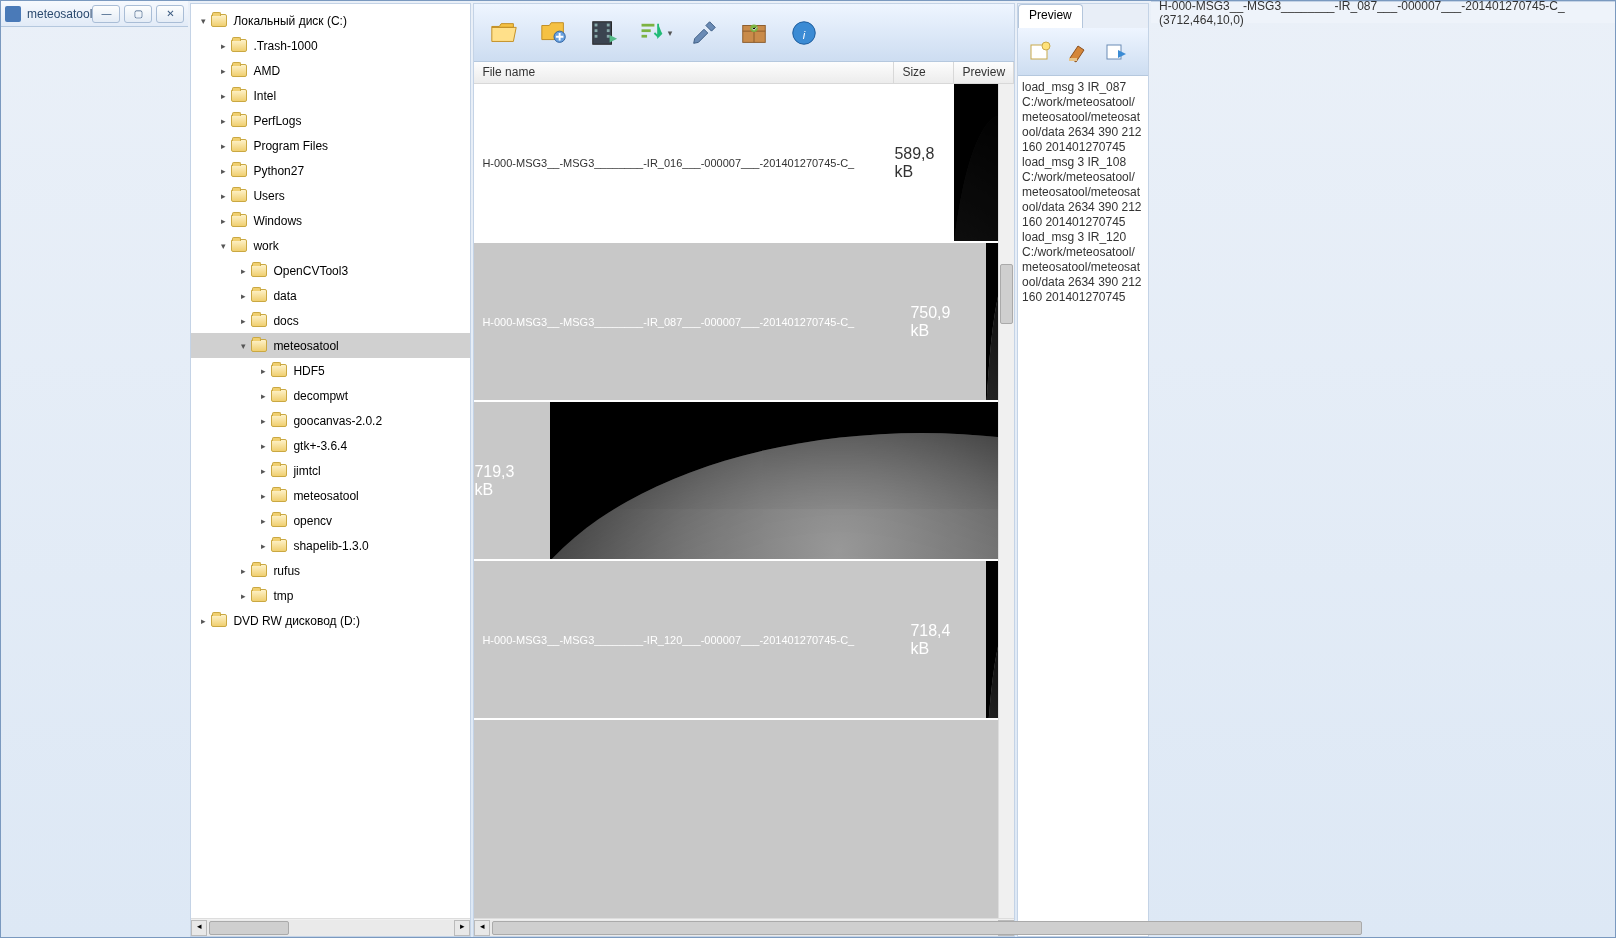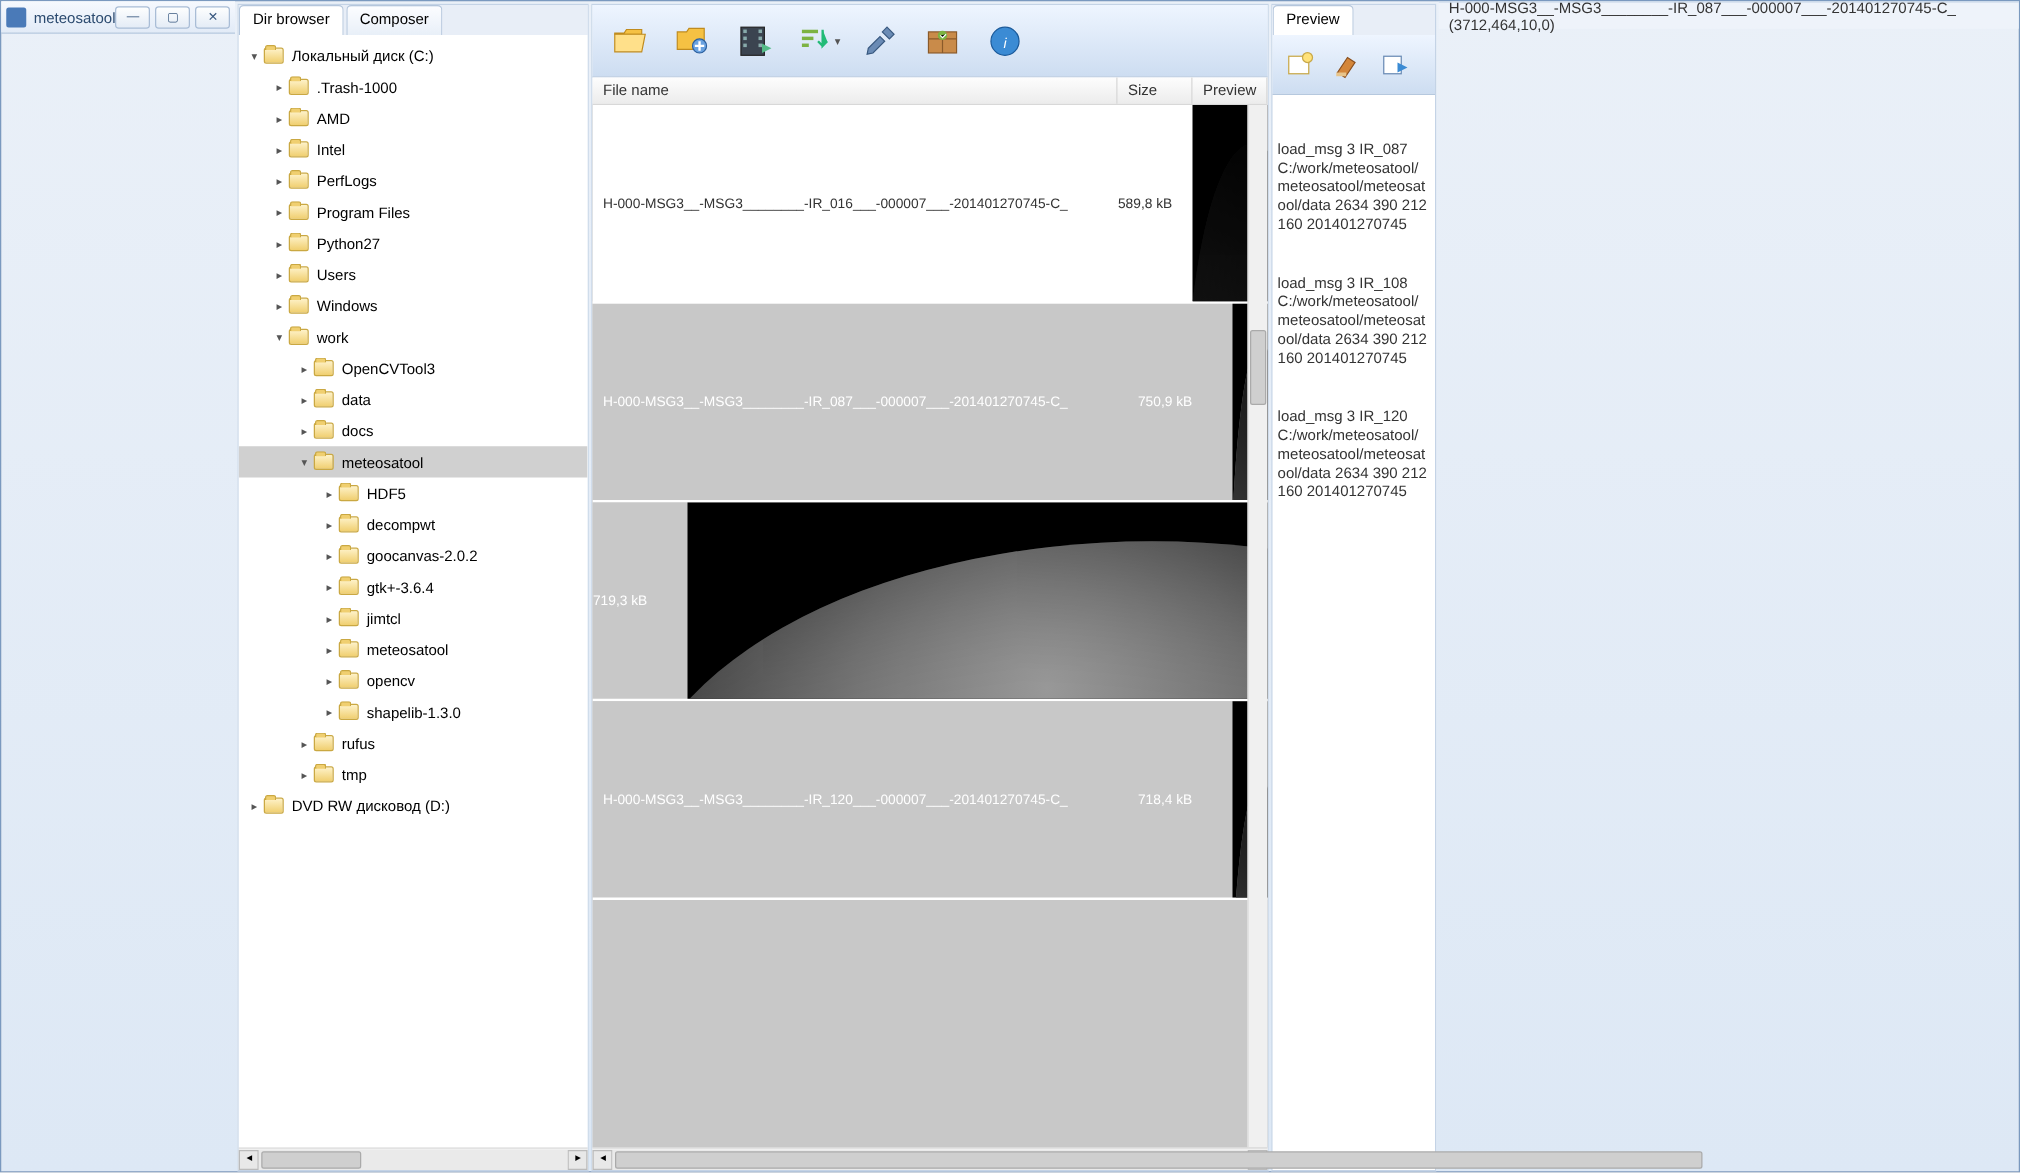--- a/index.html
+++ b/index.html
@@ -96,21 +96,21 @@
 .lh-cell { padding:3px 8px; border-right:1px solid #d8d8d8; color:#333; }
 .lh-file { width:420px; } .lh-size { width:60px; } .lh-prev { flex:1; }
 
 .list-body { flex:1; overflow:hidden; background:#c8c8c8; position:relative; }
 .list-row {
   display:flex; height:159px; border-bottom:2px solid #fff;
 }
 .list-row.first { background:#fff; }
 .list-row.selected { background:#c8c8c8;gap:16px; }
 .cell-file { width:420px; display:flex; align-items:center; padding-left:8px; color:#333; font-size:11px; }
-.cell-size { width:60px; display:flex; align-items:center; color:#333; font-size:11px; }
+.cell-size { width:60px; display:flex; align-items:center; color:#333; font-size:16px; }
 .list-row.selected .cell-file, .list-row.selected .cell-size { color:#fff; }
 .cell-prev { flex:1; background:#000; position:relative; overflow:hidden; }
 .earth {
   position:absolute; width:180%; height:300%; left:-10%; top:20%;
   border-radius:50%;
   background: radial-gradient(circle at 40% 25%, #9a9a9a 0%, #787878 25%, #555 45%, #2a2a2a 60%, #000 75%);
   box-shadow: inset -80px -40px 150px #000;
 }
 .earth.dark { background: radial-gradient(circle at 60% 30%, #2a2a2a 0%, #151515 35%, #000 60%); opacity:0.9; }
 .list-row.last .cell-prev { background:#000; }
@@ -141,21 +141,21 @@
 .right-toolbar {
   height:48px; display:flex; align-items:center; gap:10px; padding:0 8px;
   background: linear-gradient(to bottom, #eef5ff, #cdddf1);
   border-bottom:1px solid #b5c8de;
 }
 .rt-btn { width:28px; height:28px; display:flex; align-items:center; justify-content:center; cursor:pointer; }
 .console {
   flex:1; padding:4px 4px; font-size:11px; color:#333; line-height:1.25;
   overflow:hidden; word-break:break-all;
 }
-.console div { white-space: normal; margin-top: 32px; }
+.console div { white-space: normal; }
 
 
 .statusbar {
   height:22px; display:flex; align-items:center; padding:0 8px;
   background:#eef3fa; border-top:1px solid #c4d3e6; color:#333;
 }
 </style>
 </head>
 <body>
 
@@ -167,24 +167,20 @@
     <div class="win-btns">
       <div class="win-btn">—</div>
       <div class="win-btn">▢</div>
       <div class="win-btn">✕</div>
     </div>
   </div>
 
   <div class="content">
 
     <div class="left-panel">
-      <div class="tabs">
-        <div class="tab active">Dir browser</div>
-        <div class="tab">Composer</div>
-      </div>
       <div class="tree" id="tree">
           <div class="tree-item" style="padding-left: 6px;">
             <span class="expander">▾</span>
             <span class="folder-icon"></span>
             <span>Локальный диск (C:)</span>
           </div>
           <div class="tree-item" style="padding-left: 26px;">
             <span class="expander">▸</span>
             <span class="folder-icon"></span>
             <span>.Trash-1000</span>

